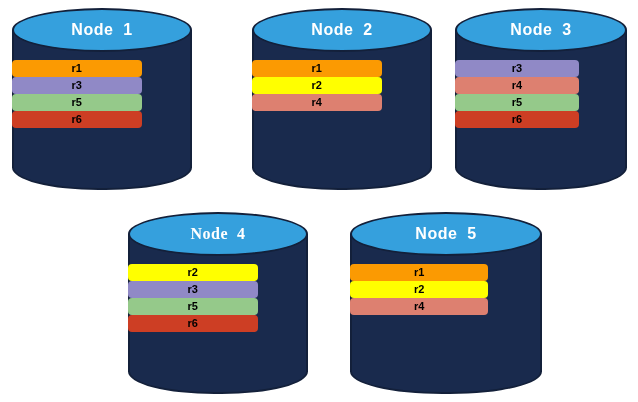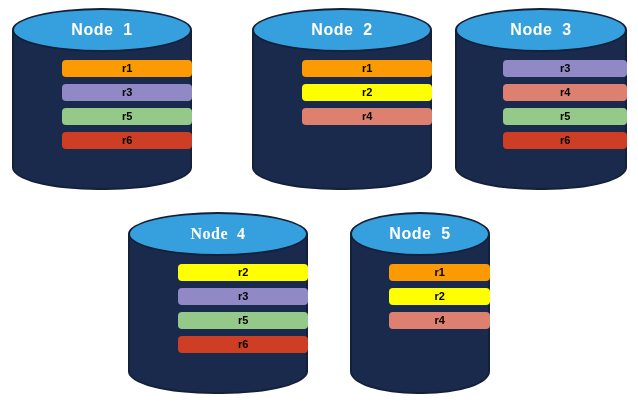--- a/index.html
+++ b/index.html
@@ -78,22 +78,21 @@
 
   
   .records {
     position: absolute;
     left: 0;
     right: 0;
     top: 52px;
     z-index: 4;
     display: flex;
     flex-direction: column;
-    align-items: flex-end;
-    gap: 7px;
+    align-items: flex-start;
   }
   .record {
     width: 72%;
     height: 17px;
     border-radius: 4px;
     display: flex;
     align-items: center;
     justify-content: center;
     font-size: 11px;
     font-weight: bold;
@@ -151,21 +150,21 @@
         <div class="cyl-top" style="background: rgb(53, 160, 221); border-color: rgb(19, 32, 58);"></div>
         <div class="cyl-title" style="color: rgb(255, 255, 255); font-family: Liberation Serif, serif;">Node  4</div>
       </div>
       <div class="records">
         <div class="record" style="background: rgb(255, 255, 0); color: rgb(0, 0, 0);">r2</div>
         <div class="record" style="background: rgb(144, 137, 198); color: rgb(0, 0, 0);">r3</div>
         <div class="record" style="background: rgb(149, 201, 138); color: rgb(0, 0, 0);">r5</div>
         <div class="record" style="background: rgb(205, 62, 36); color: rgb(0, 0, 0);">r6</div>
       </div>
     </div>
-    <div class="node" style="left: 350px; top: 212px; width: 140px; height: 182px;">
+    <div class="node" style="left: 350px; top: 212px; width: 192px; height: 182px;">
       <div class="cyl">
         <div class="cyl-body" style="background: rgb(25, 42, 77); border-color: rgb(19, 32, 58);"></div>
         <div class="cyl-top" style="background: rgb(53, 160, 221); border-color: rgb(19, 32, 58);"></div>
         <div class="cyl-title" style="color: rgb(255, 255, 255);">Node  5</div>
       </div>
       <div class="records">
         <div class="record" style="background: rgb(251, 154, 2); color: rgb(0, 0, 0);">r1</div>
         <div class="record" style="background: rgb(255, 255, 0); color: rgb(0, 0, 0);">r2</div>
         <div class="record" style="background: rgb(221, 128, 112); color: rgb(0, 0, 0);">r4</div>
       </div>

